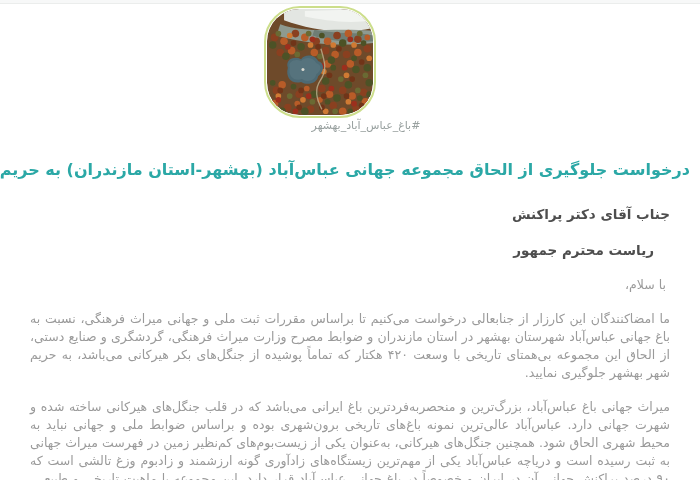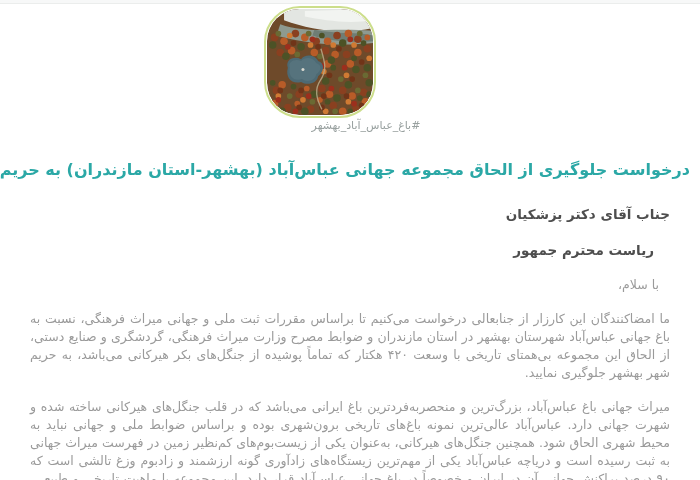--- a/index.html
+++ b/index.html
@@ -9,21 +9,21 @@
   .avatar{position:absolute;top:6px;left:264px;width:106px;height:106px;border:2px solid #ccde8b;
           background:#ffffff;padding:1px;border-radius:36px;}
   .avatar svg{display:block;border-radius:32px;}
   .hashtag{position:absolute;top:119px;left:0;right:0;text-align:center;direction:rtl;
            font-size:11px;color:#98a09f;padding-left:32px;}
   .title{position:absolute;top:147px;left:10px;right:10px;text-align:center;direction:rtl;
          font-size:16px;font-weight:bold;color:#2ba8a6;white-space:nowrap;line-height:1.5;}
   .letter{position:absolute;top:204px;right:30px;left:30px;direction:rtl;}
   .recipient{font-size:13.5px;font-weight:bold;color:#4e4e4e;line-height:20px;margin:0;text-align:right;}
   .role{font-size:13.5px;font-weight:bold;color:#4e4e4e;line-height:20px;margin:16px;text-align:right;}
-  .salutation{font-size:12.5px;color:#9a9a9a;line-height:18px;margin:5px 11px 3px 0;text-align:right;}
+  .salutation{font-size:12.5px;color:#9a9a9a;line-height:18px;margin:5px 4px 3px 0;text-align:right;}
   .para{font-size:12.5px;color:#9a9a9a;line-height:18px;margin:16px 0 10px 0;
         text-align:justify;text-align-last:right;}
 </style>
 </head>
 <body>
 
 <div class="page">
   <div class="top-strip"></div>
 
   <div class="avatar">
@@ -174,19 +174,19 @@
         <path d="M57,42 C61,56 64,64 56,76 C50,85 52,95 58,106" stroke="#b9aa8a" stroke-width="1.4" fill="none" opacity="0.85"></path>
       </g>
     </svg>
   </div>
 
   <div class="hashtag">#باغ_عباس_آباد_بهشهر</div>
 
   <h1 class="title">درخواست جلوگیری از الحاق مجموعه جهانی عباس‌آباد (بهشهر-استان مازندران) به حریم شهری</h1>
 
   <div class="letter">
-    <p class="recipient">جناب آقای دکتر پزشکیان</p>
+    <p class="recipient">جناب آقای دکتر پراکنش</p>
     <p class="role">ریاست محترم جمهور</p>
     <p class="salutation">با سلام،</p>
     <p class="para">ما امضاکنندگان این کارزار از جنابعالی درخواست می‌کنیم تا براساس مقررات ثبت ملی و جهانی میراث فرهنگی، نسبت به باغ جهانی عباس‌آباد شهرستان بهشهر در استان مازندران و ضوابط مصرح وزارت میراث فرهنگی، گردشگری و صنایع دستی، از الحاق این مجموعه بی‌همتای تاریخی با وسعت ۴۲۰ هکتار که تماماً پوشیده از جنگل‌های بکر هیرکانی می‌باشد، به حریم شهر بهشهر جلوگیری نمایید.</p>
     <p class="para">میراث جهانی باغ عباس‌آباد، بزرگ‌ترین و منحصربه‌فردترین باغ ایرانی می‌باشد که در قلب جنگل‌های هیرکانی ساخته شده و شهرت جهانی دارد. عباس‌آباد عالی‌ترین نمونه باغ‌های تاریخی برون‌شهری بوده و براساس ضوابط ملی و جهانی نباید به محیط شهری الحاق شود. همچنین جنگل‌های هیرکانی، به‌عنوان یکی از زیست‌بوم‌های کم‌نظیر زمین در فهرست میراث جهانی به ثبت رسیده است و دریاچه عباس‌آباد یکی از مهم‌ترین زیستگاه‌های زادآوری گونه ارزشمند و زادبوم وزغ تالشی است که ۹۰ درصد پراکنش جهانی آن در ایران و خصوصاً در باغ جهانی عباس‌آباد قرار دارد. این مجموعه با ماهیت تاریخی و طبیعی، تنها به خدمات روزانه در بخش گردشگری می‌پردازد و از هیچ ویژگی محیطی شهری برخوردار نمی‌باشد.</p>
   </div>
 </div>
 
 </body></html>

